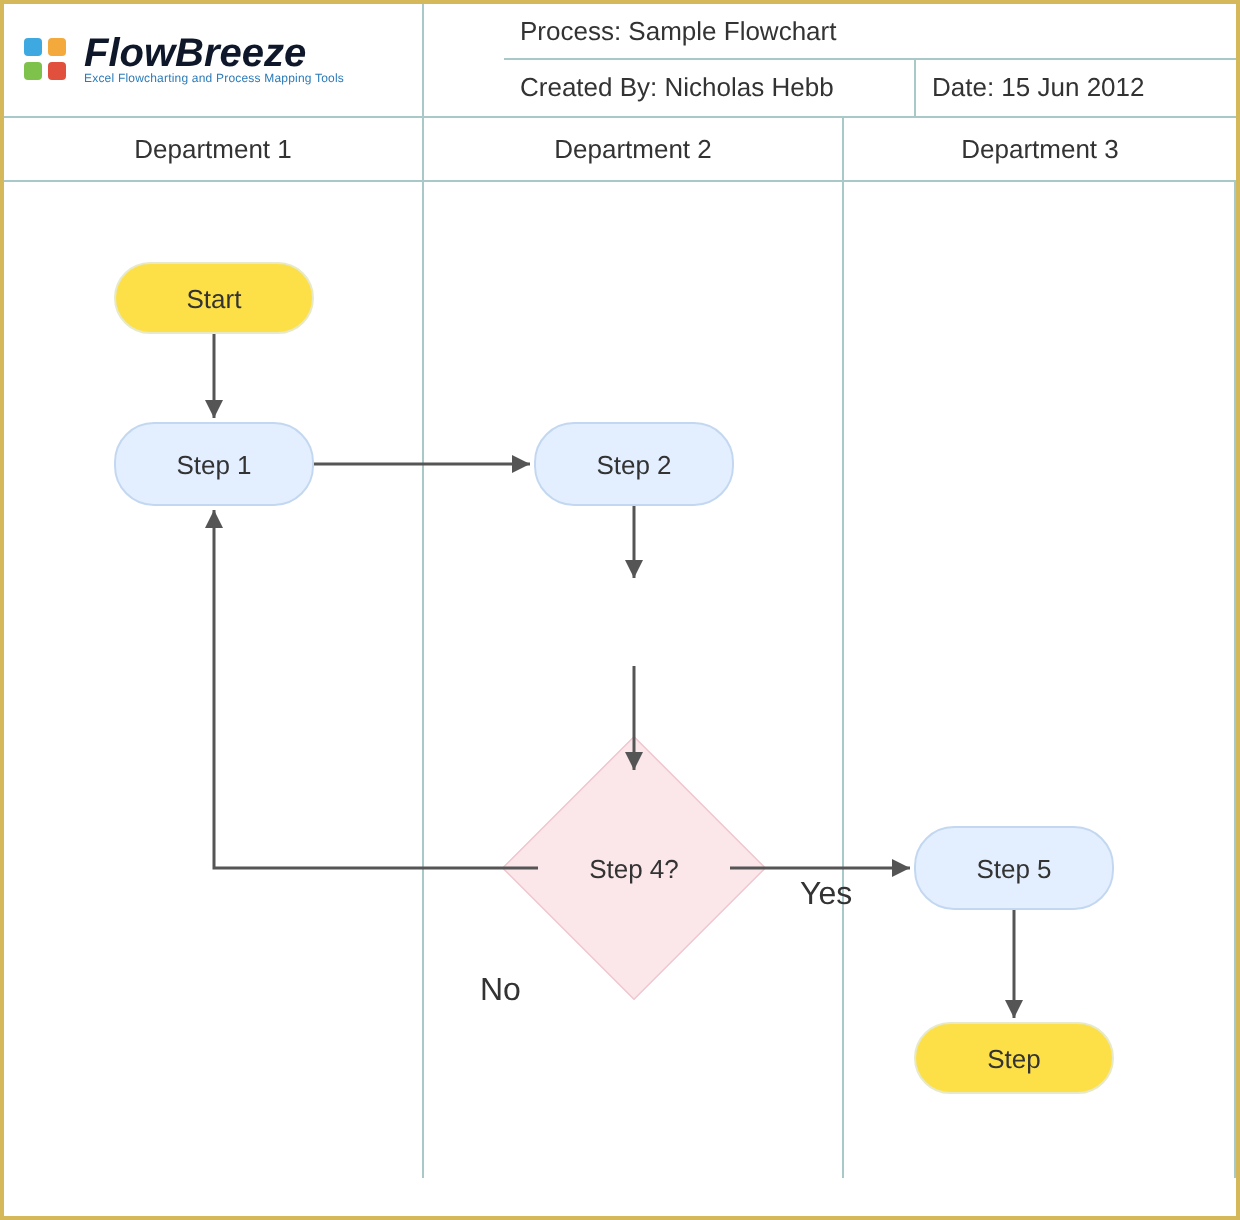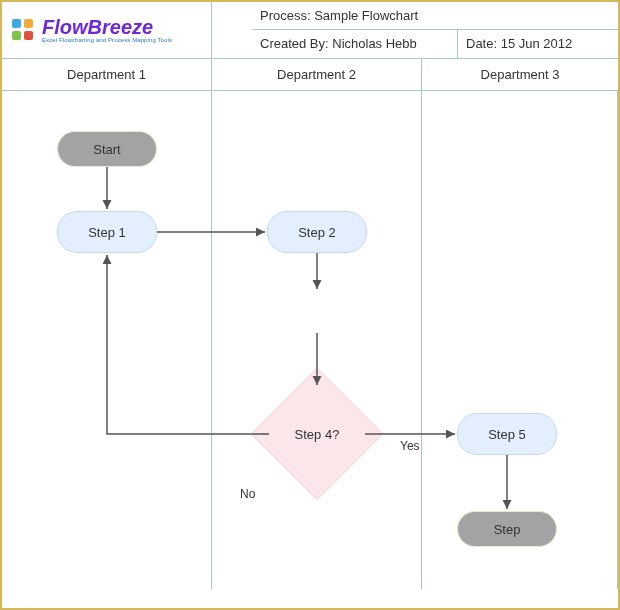--- a/index.html
+++ b/index.html
@@ -33,21 +33,21 @@
     width: 26px; height: 26px;
     position: relative;
     margin-right: 6px;
   }
   .logo-text {
     display: flex; flex-direction: column;
   }
   .logo-title {
     font-size: 20px;
     font-weight: bold;
-    color: #6d28d9;
+    color: #0f172a;
     font-style: italic;
     line-height: 1;
   }
   .logo-sub {
     font-size: 6px;
     color: #2b7bb9;
     letter-spacing: 0.1px;
   }
   .hdr-right {
     display: grid;
@@ -94,21 +94,21 @@
   .shape {
     position: absolute;
     display: flex;
     align-items: center;
     justify-content: center;
     font-size: 13px;
     border-radius: 20px;
   }
   .terminator {
     width: 100px; height: 36px;
-    background: #a3a3a3;
+    background: #fde047;
     border: 1px solid #e7e9c8;
     border-radius: 18px;
   }
   .process {
     width: 100px; height: 42px;
     background: #e3efff;
     border: 1px solid #c3d8f0;
   }
   .decision {
     width: 130px; height: 130px;
@@ -123,21 +123,21 @@
   }
   .decision .dlabel {
     position: absolute;
     width: 100%; height: 100%;
     display: flex;
     align-items: center;
     justify-content: center;
   }
   .edge-label {
     position: absolute;
-    font-size: 12px;
+    font-size: 16px;
     color: #333;
   }
 
   svg.arrows {
     position: absolute;
     left: 0; top: 0;
     width: 100%; height: 100%;
     pointer-events: none;
   }
 </style>

